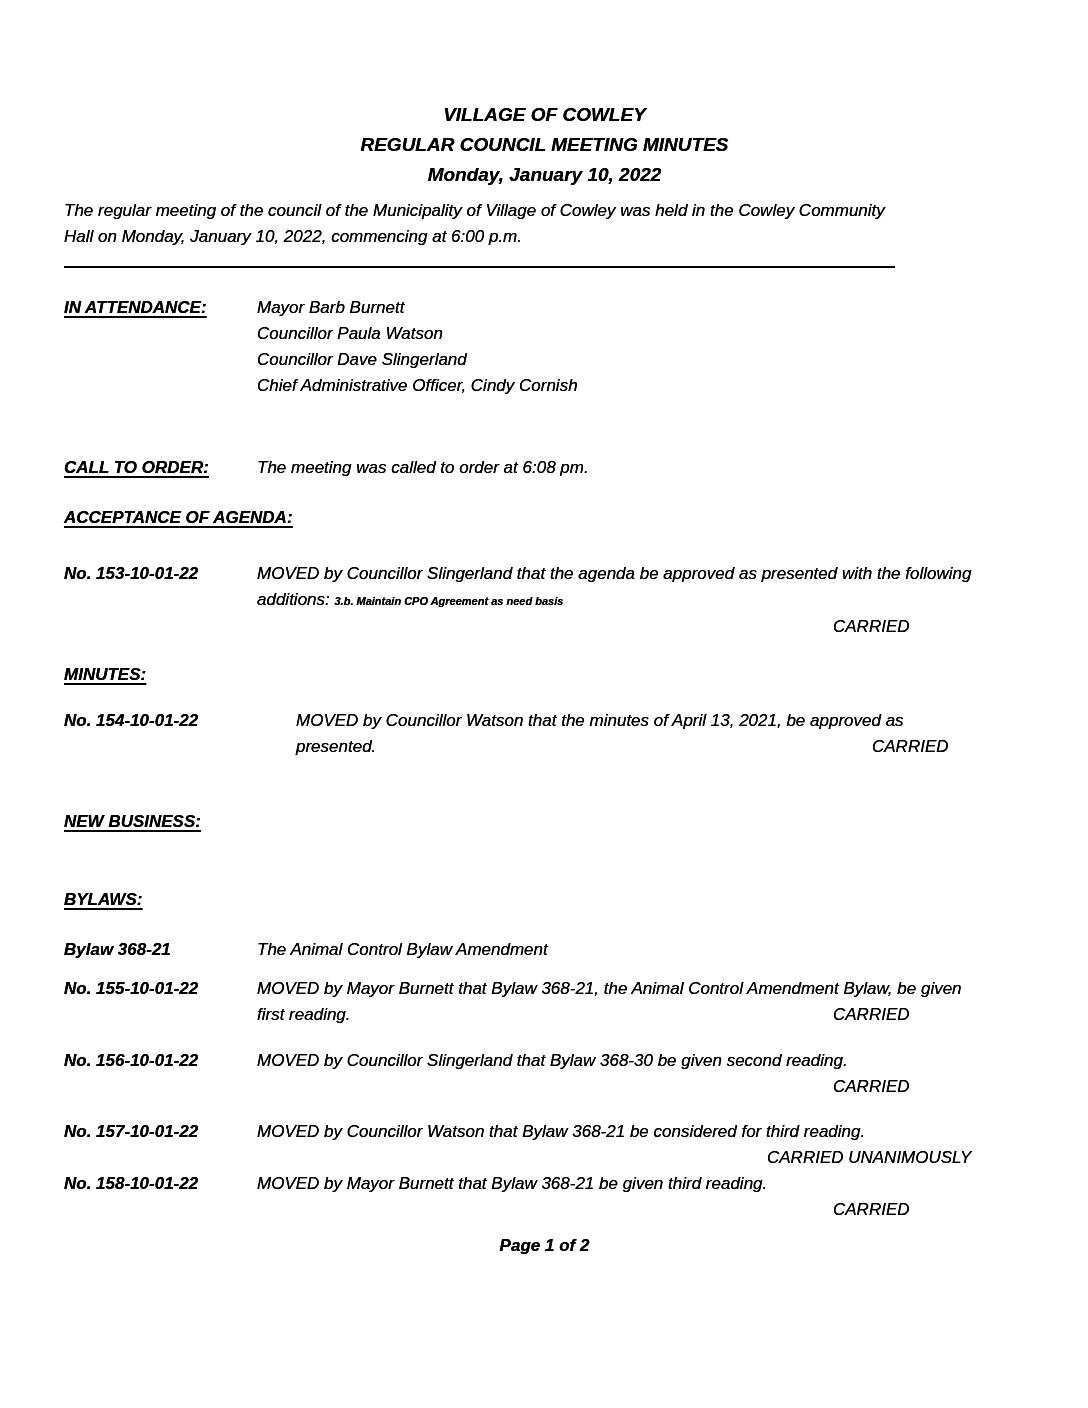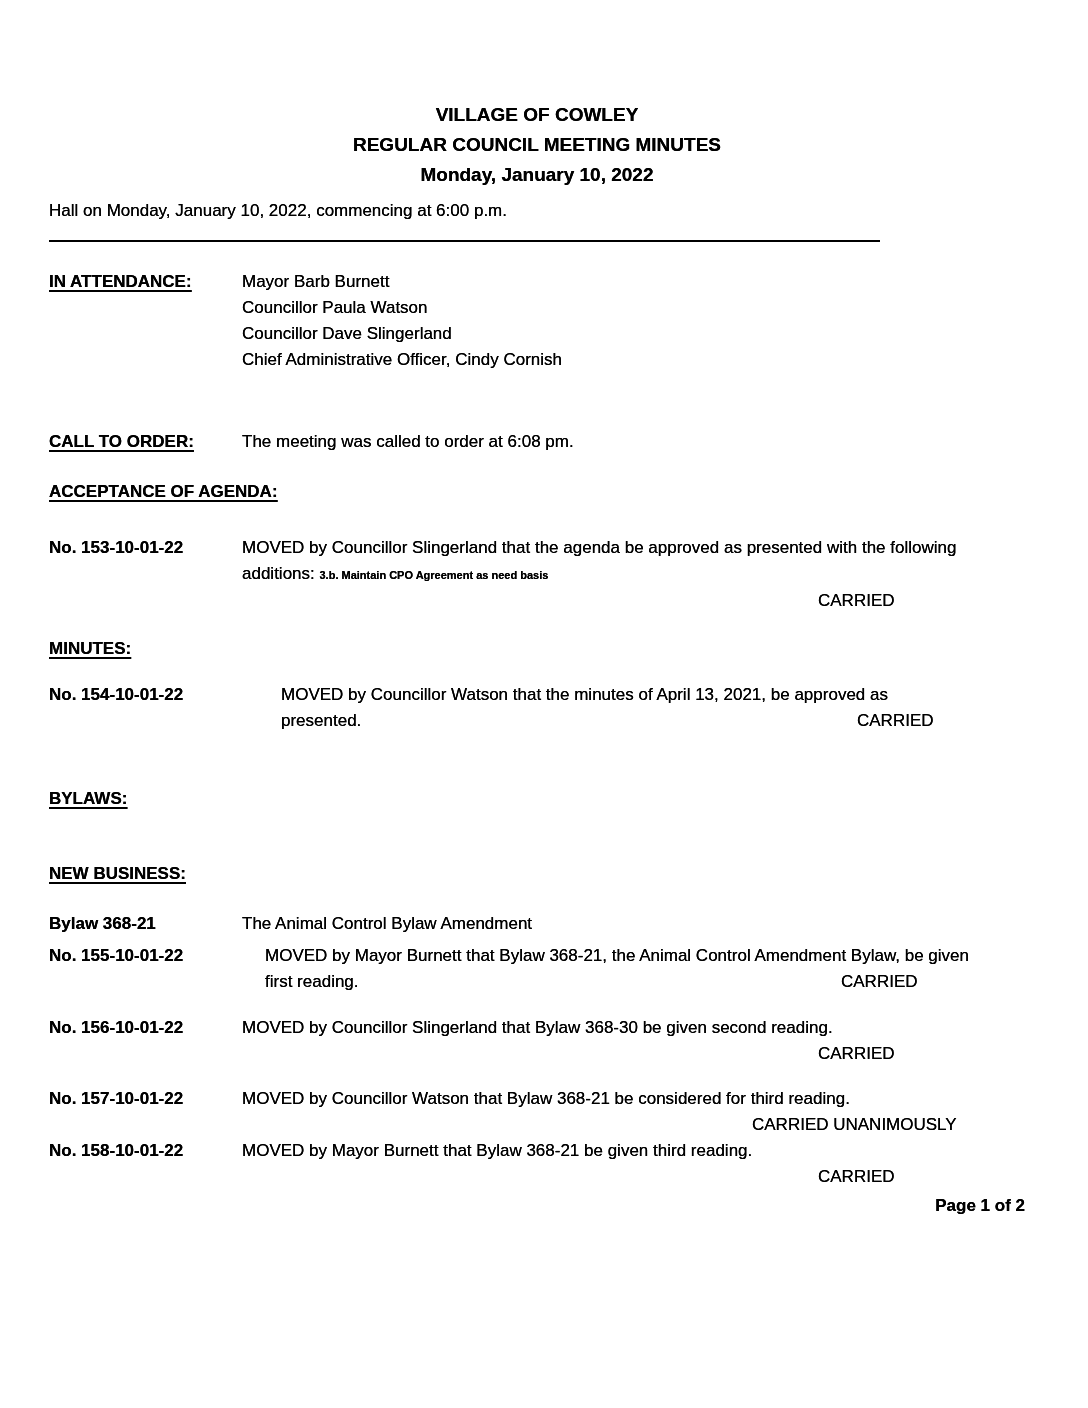--- a/index.html
+++ b/index.html
@@ -4,22 +4,23 @@
 <style>
   html, body { margin: 0; padding: 0; }
   body {
     width: 1088px; height: 1408px;
     background: #ffffff; color: #000000;
     font-family: "Liberation Sans", sans-serif;
     font-size: 17px;
     overflow: hidden;
   }
   .doc {
-    padding: 100px 63px 0 49px;
+    padding: 100px 63px 0 64px;
     text-shadow: 0 0 0.45px #000; 
+    font-style: italic;
   }
   .title-line {
     text-align: center; font-weight: 700;
     font-size: 19px; line-height: 30px;
   }
   .intro { margin-top: 8px; }
   .intro-line { line-height: 26px; white-space: nowrap; }
   .rule {
     border: 0; border-top: 2.5px solid #000;
     width: 831px; margin: 16px 0 0 0;
@@ -32,46 +33,47 @@
   }
   .attend-row { margin-top: 27px; }
   .call-row { margin-top: 56px; }
   .sect-acceptance { margin-top: 24px; }
   .m153 { margin-top: 30px; }
   .sect-minutes { margin-top: 22px; }
   .m154 { margin-top: 20px; gap: 39px; }
   .sect-newbusiness { margin-top: 49px; }
   .sect-bylaws { margin-top: 52px; }
   .bylaw-row { margin-top: 24px; }
-  .m155 { margin-top: 6px; gap: 23px; }
+  .m155 { margin-top: 13px; }
   .m156 { margin-top: 20px; }
   .m157 { margin-top: 19px; }
   .m158 { }
   .m-line { position: relative; white-space: nowrap; }
   .inline-result { position: absolute; left: 576px; top: 0; }
   .own-result { margin-left: 576px; white-space: nowrap; }
   .own-result.unan { margin-left: 510px; }
   .small-add { font-size: 11px; font-weight: 700; }
   .footer {
-    text-align: right; font-weight: 700;
-    margin-top: 3px; line-height: 26px;
+    text-align: center; font-weight: 700;
+    margin-top: 10px; line-height: 26px;
   }
 </style>
 </head>
 <body>
 
 <div class="doc">
 
   <div>
     <div class="title-line">VILLAGE OF COWLEY</div>
     <div class="title-line">REGULAR COUNCIL MEETING MINUTES</div>
     <div class="title-line">Monday, January 10, 2022</div>
   </div>
 
   <div class="intro">
+    <div class="intro-line">The regular meeting of the council of the Municipality of Village of Cowley was held in the Cowley Community</div>
     <div class="intro-line">Hall on Monday, January 10, 2022, commencing at 6:00 p.m.</div>
   </div>
 
   <hr class="rule">
 
   <div class="row attend-row">
     <div>
       <span class="label u">IN ATTENDANCE:</span>
     </div>
     <div>
@@ -113,26 +115,26 @@
   <div class="row m154">
     <div>
       <span class="label">No. 154-10-01-22</span>
     </div>
     <div>
       <div class="m-line">MOVED by Councillor Watson that the minutes of April 13, 2021, be approved as</div>
       <div class="m-line"><span>presented.</span><span class="inline-result">CARRIED</span></div>
     </div>
   </div>
 
+  <div class="sect sect-newbusiness">
+    <span class="u">NEW BUSINESS:</span>
+  </div>
+
   <div class="sect sect-bylaws">
     <span class="u">BYLAWS:</span>
-  </div>
-
-  <div class="sect sect-newbusiness">
-    <span class="u">NEW BUSINESS:</span>
   </div>
 
   <div class="row bylaw-row">
     <div>
       <span class="label">Bylaw 368-21</span>
     </div>
     <div>
       <div class="m-line">The Animal Control Bylaw Amendment</div>
     </div>
   </div>

